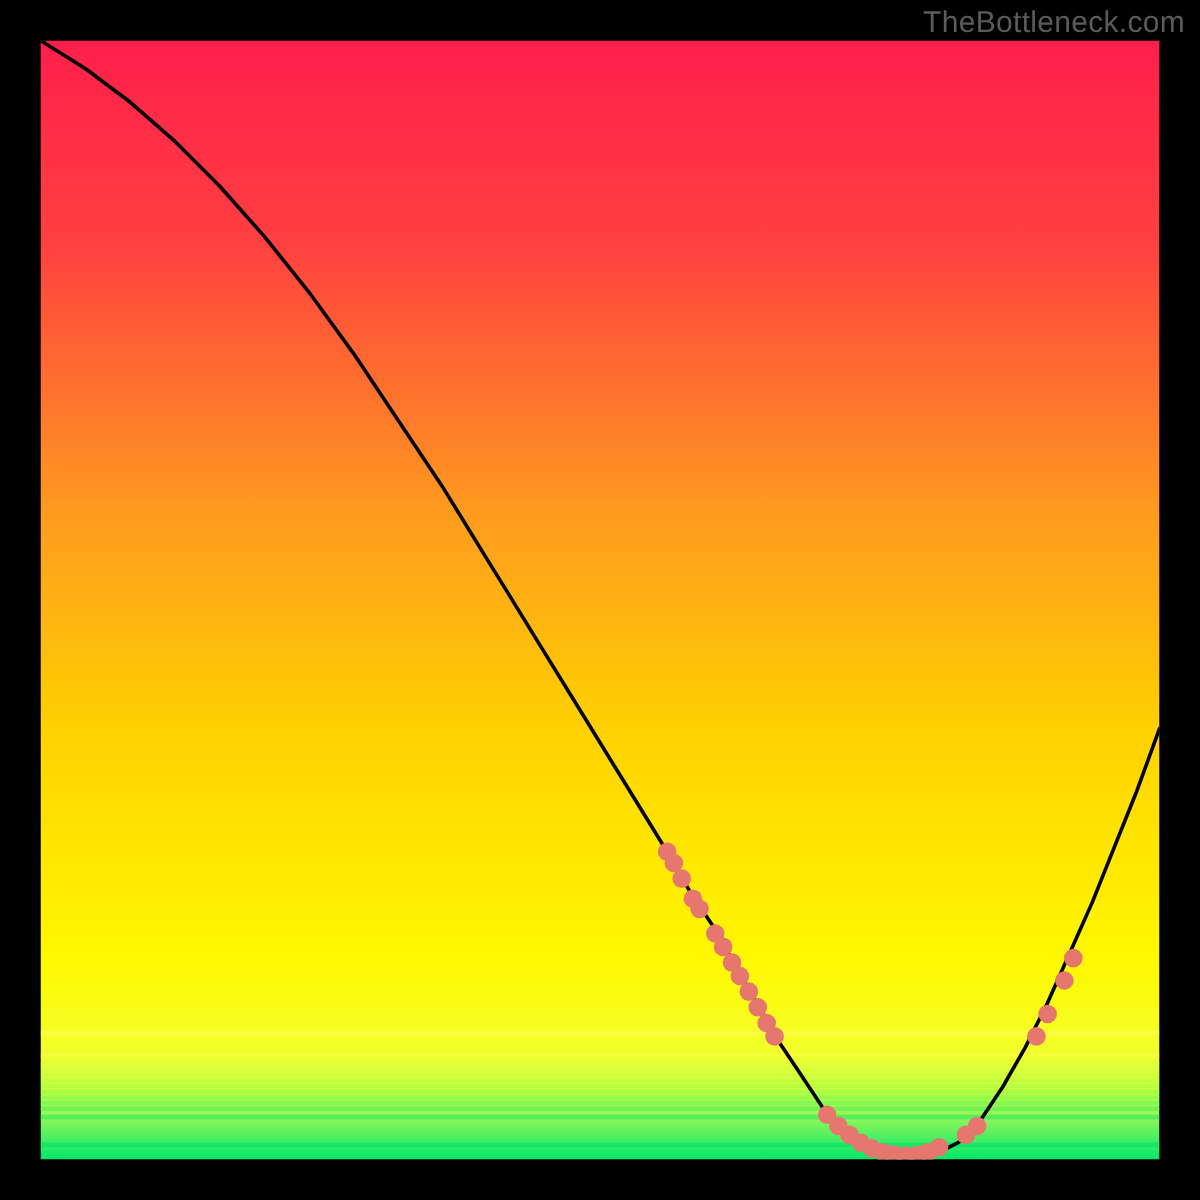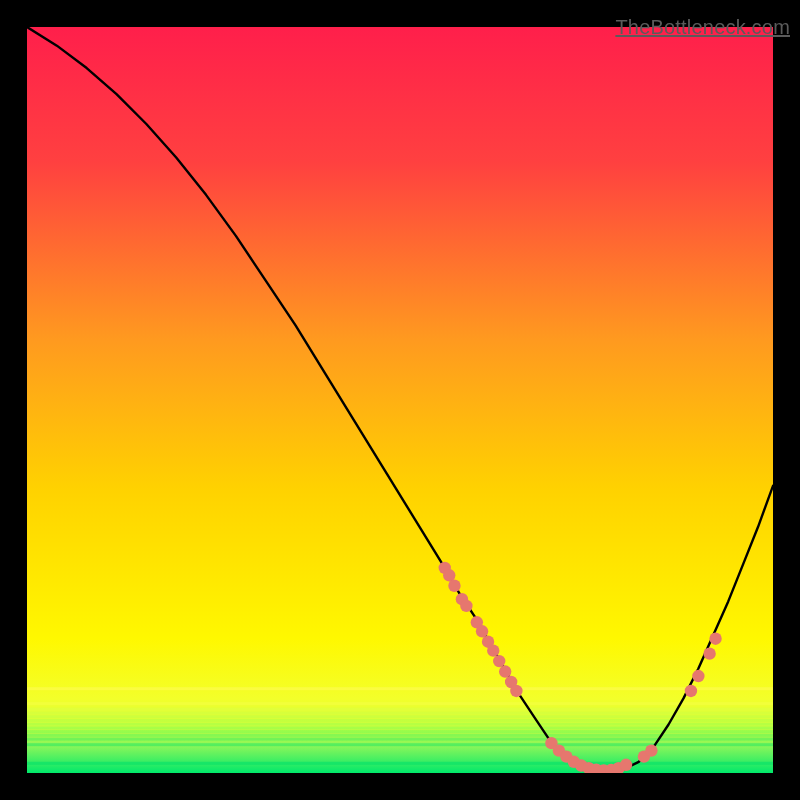--- a/index.html
+++ b/index.html
@@ -21,27 +21,26 @@
   }
   .plot {
     position: absolute;
     left: 0;
     top: 0;
     width: 746px;
     height: 746px;
   }
   .watermark {
     position: absolute;
-    top: 16px;
+    top: 4px;
     right: 10px;
     color: #5b5b5b;
     font-size: 20px;
     font-weight: 500;
     letter-spacing: 0.2px;
-    text-decoration: underline;
   }
 </style>
 </head>
 <body>
 
 <div class="frame">
   <svg class="plot" viewBox="0 0 746 746" preserveAspectRatio="none">
     <defs>
       <linearGradient id="bg-grad" x1="0" y1="0" x2="0" y2="1">
         <stop offset="0" stop-color="#ff1f4b"></stop>

